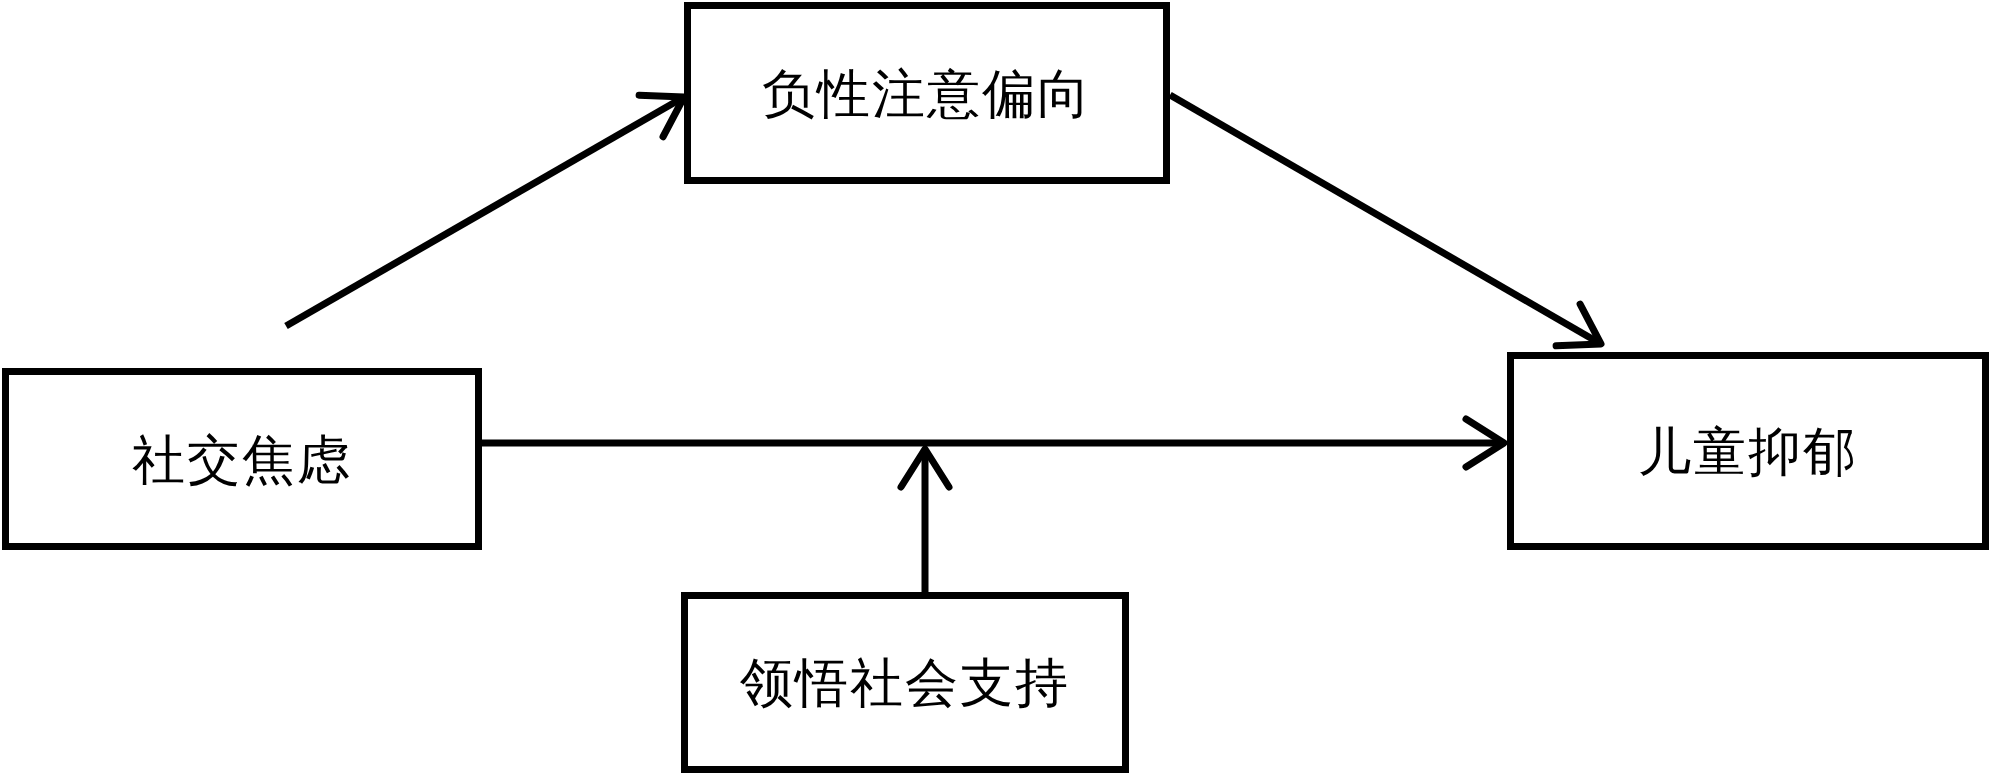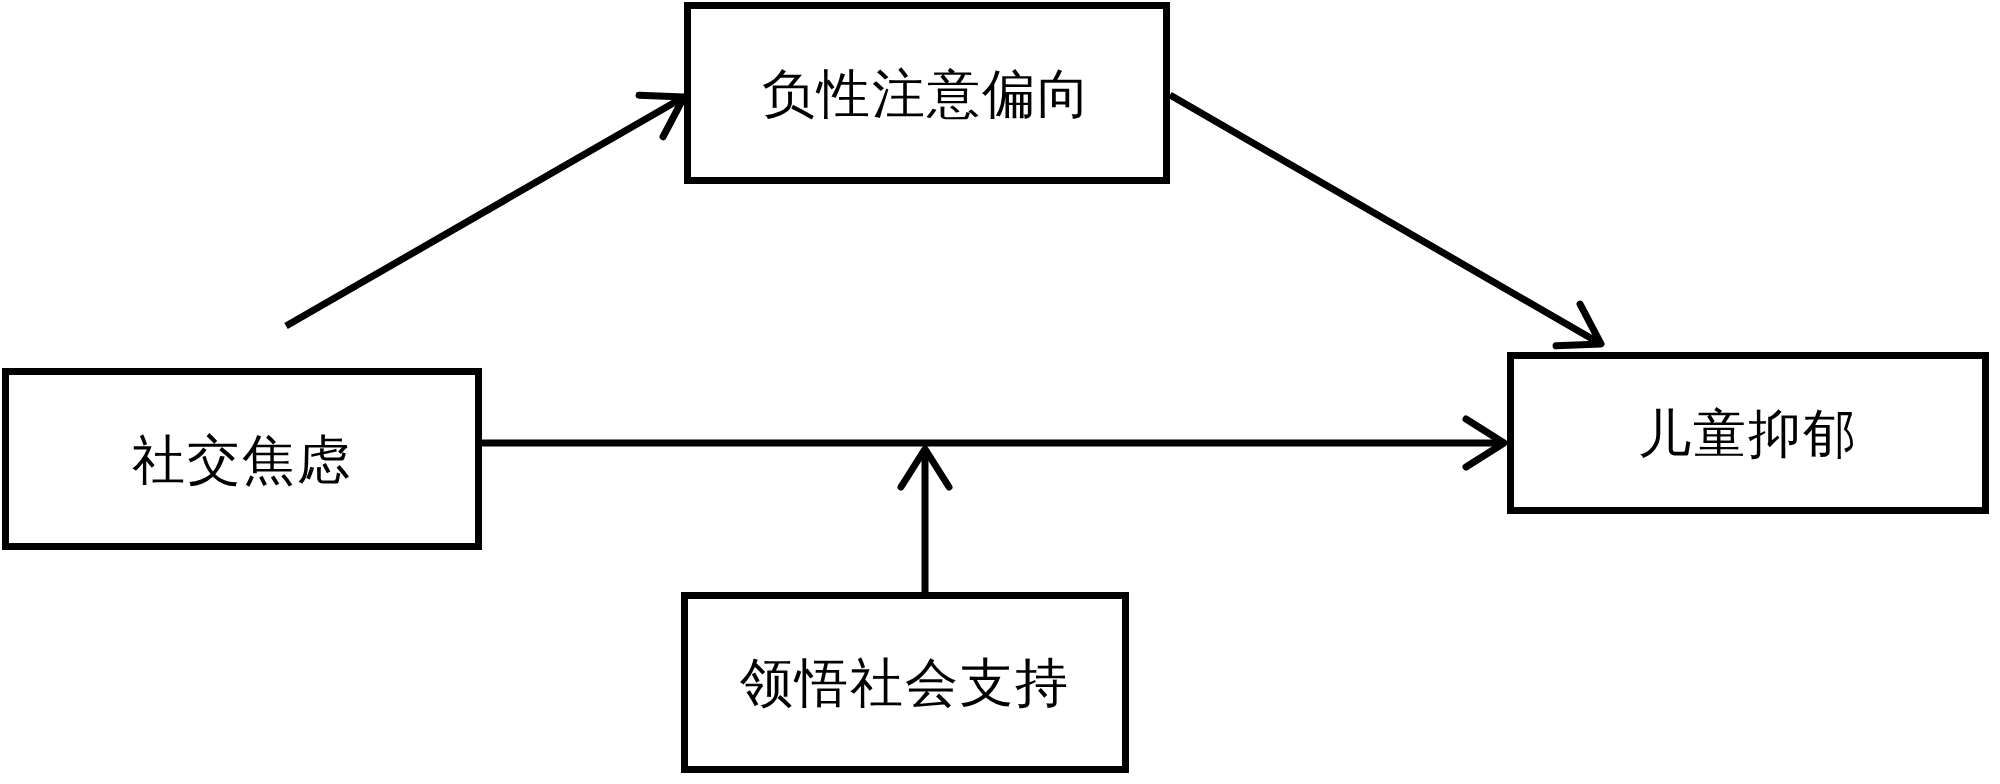--- a/index.html
+++ b/index.html
@@ -27,21 +27,21 @@
     font-size: 53px;
     letter-spacing: 2px;
     z-index: 1;
   }
   .node-label {
     white-space: nowrap;
     line-height: 1;
   }
   #node-negative-attention-bias { left: 684px;  top: 2px;   width: 486px; height: 182px; }
   #node-social-anxiety          { left: 2px;    top: 324px; width: 480px; height: 182px; margin-top: 44px; }
-  #node-child-depression        { left: 1507px; top: 352px; width: 482px; height: 162px; }
+  #node-child-depression        { left: 1507px; top: 352px; width: 482px; height: 198px; }
   #node-perceived-social-support{ left: 681px;  top: 592px; width: 448px; height: 181px; }
   svg.edges {
     position: absolute;
     left: 0;
     top: 0;
     z-index: 2;
     pointer-events: none;
   }
 </style>
 </head>

